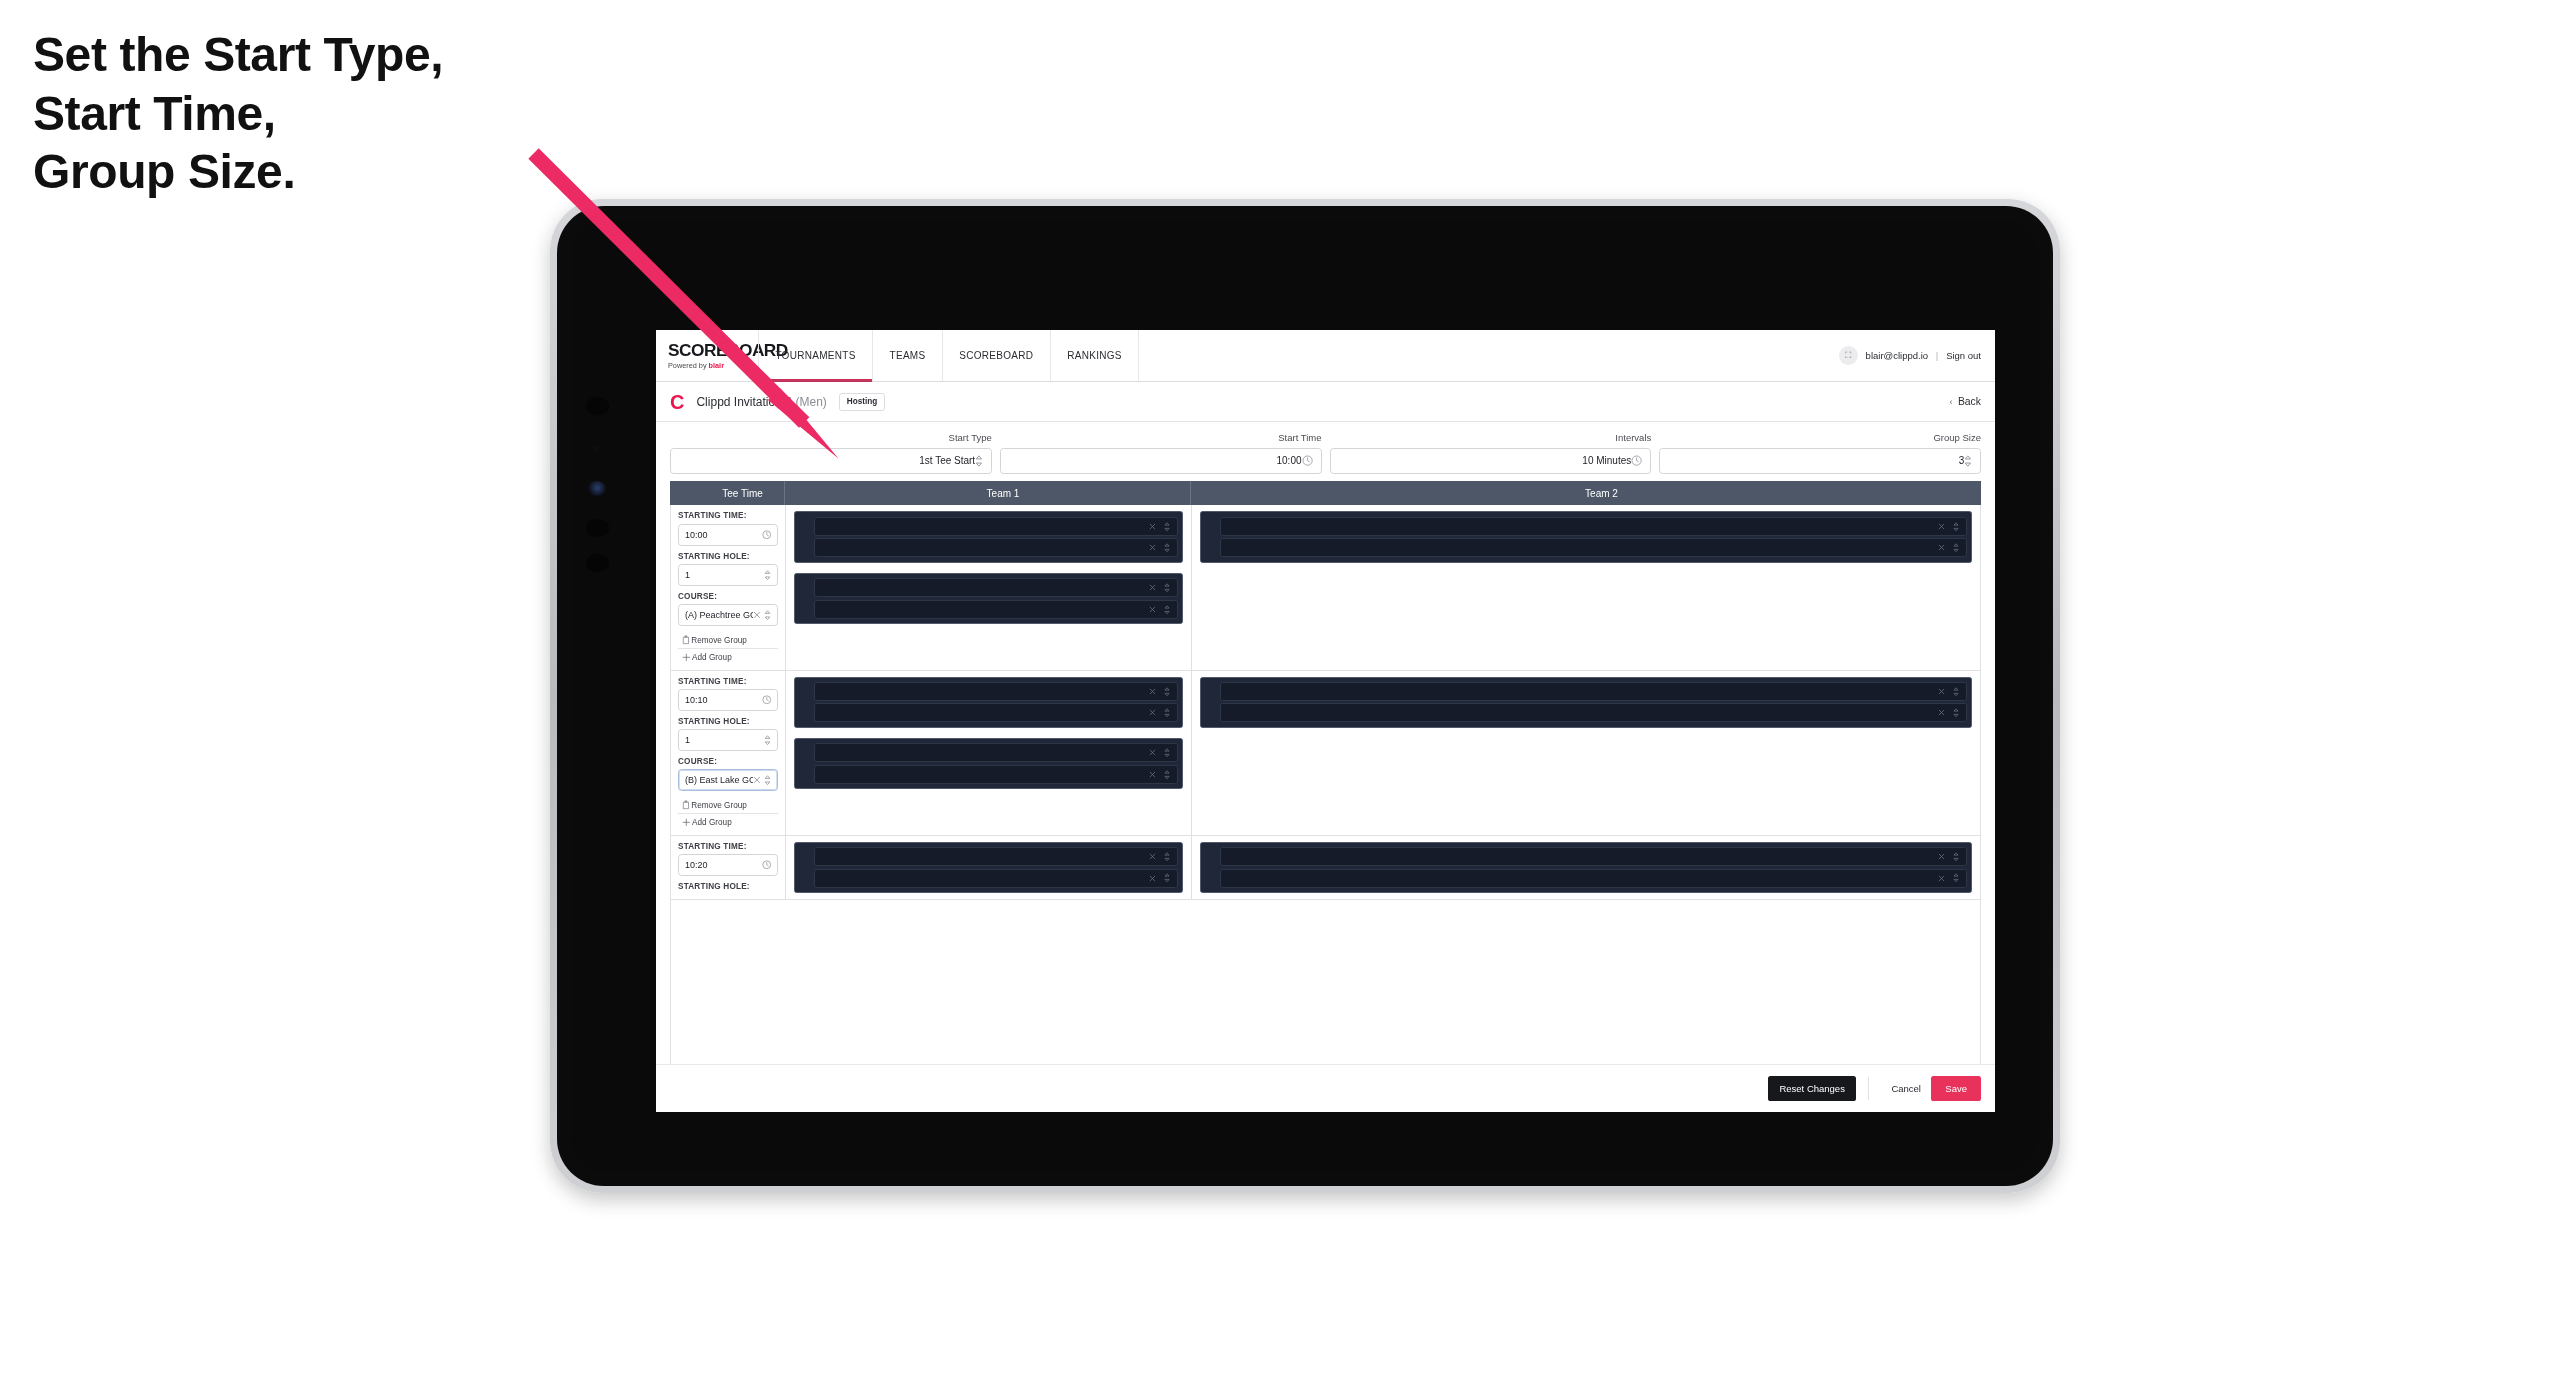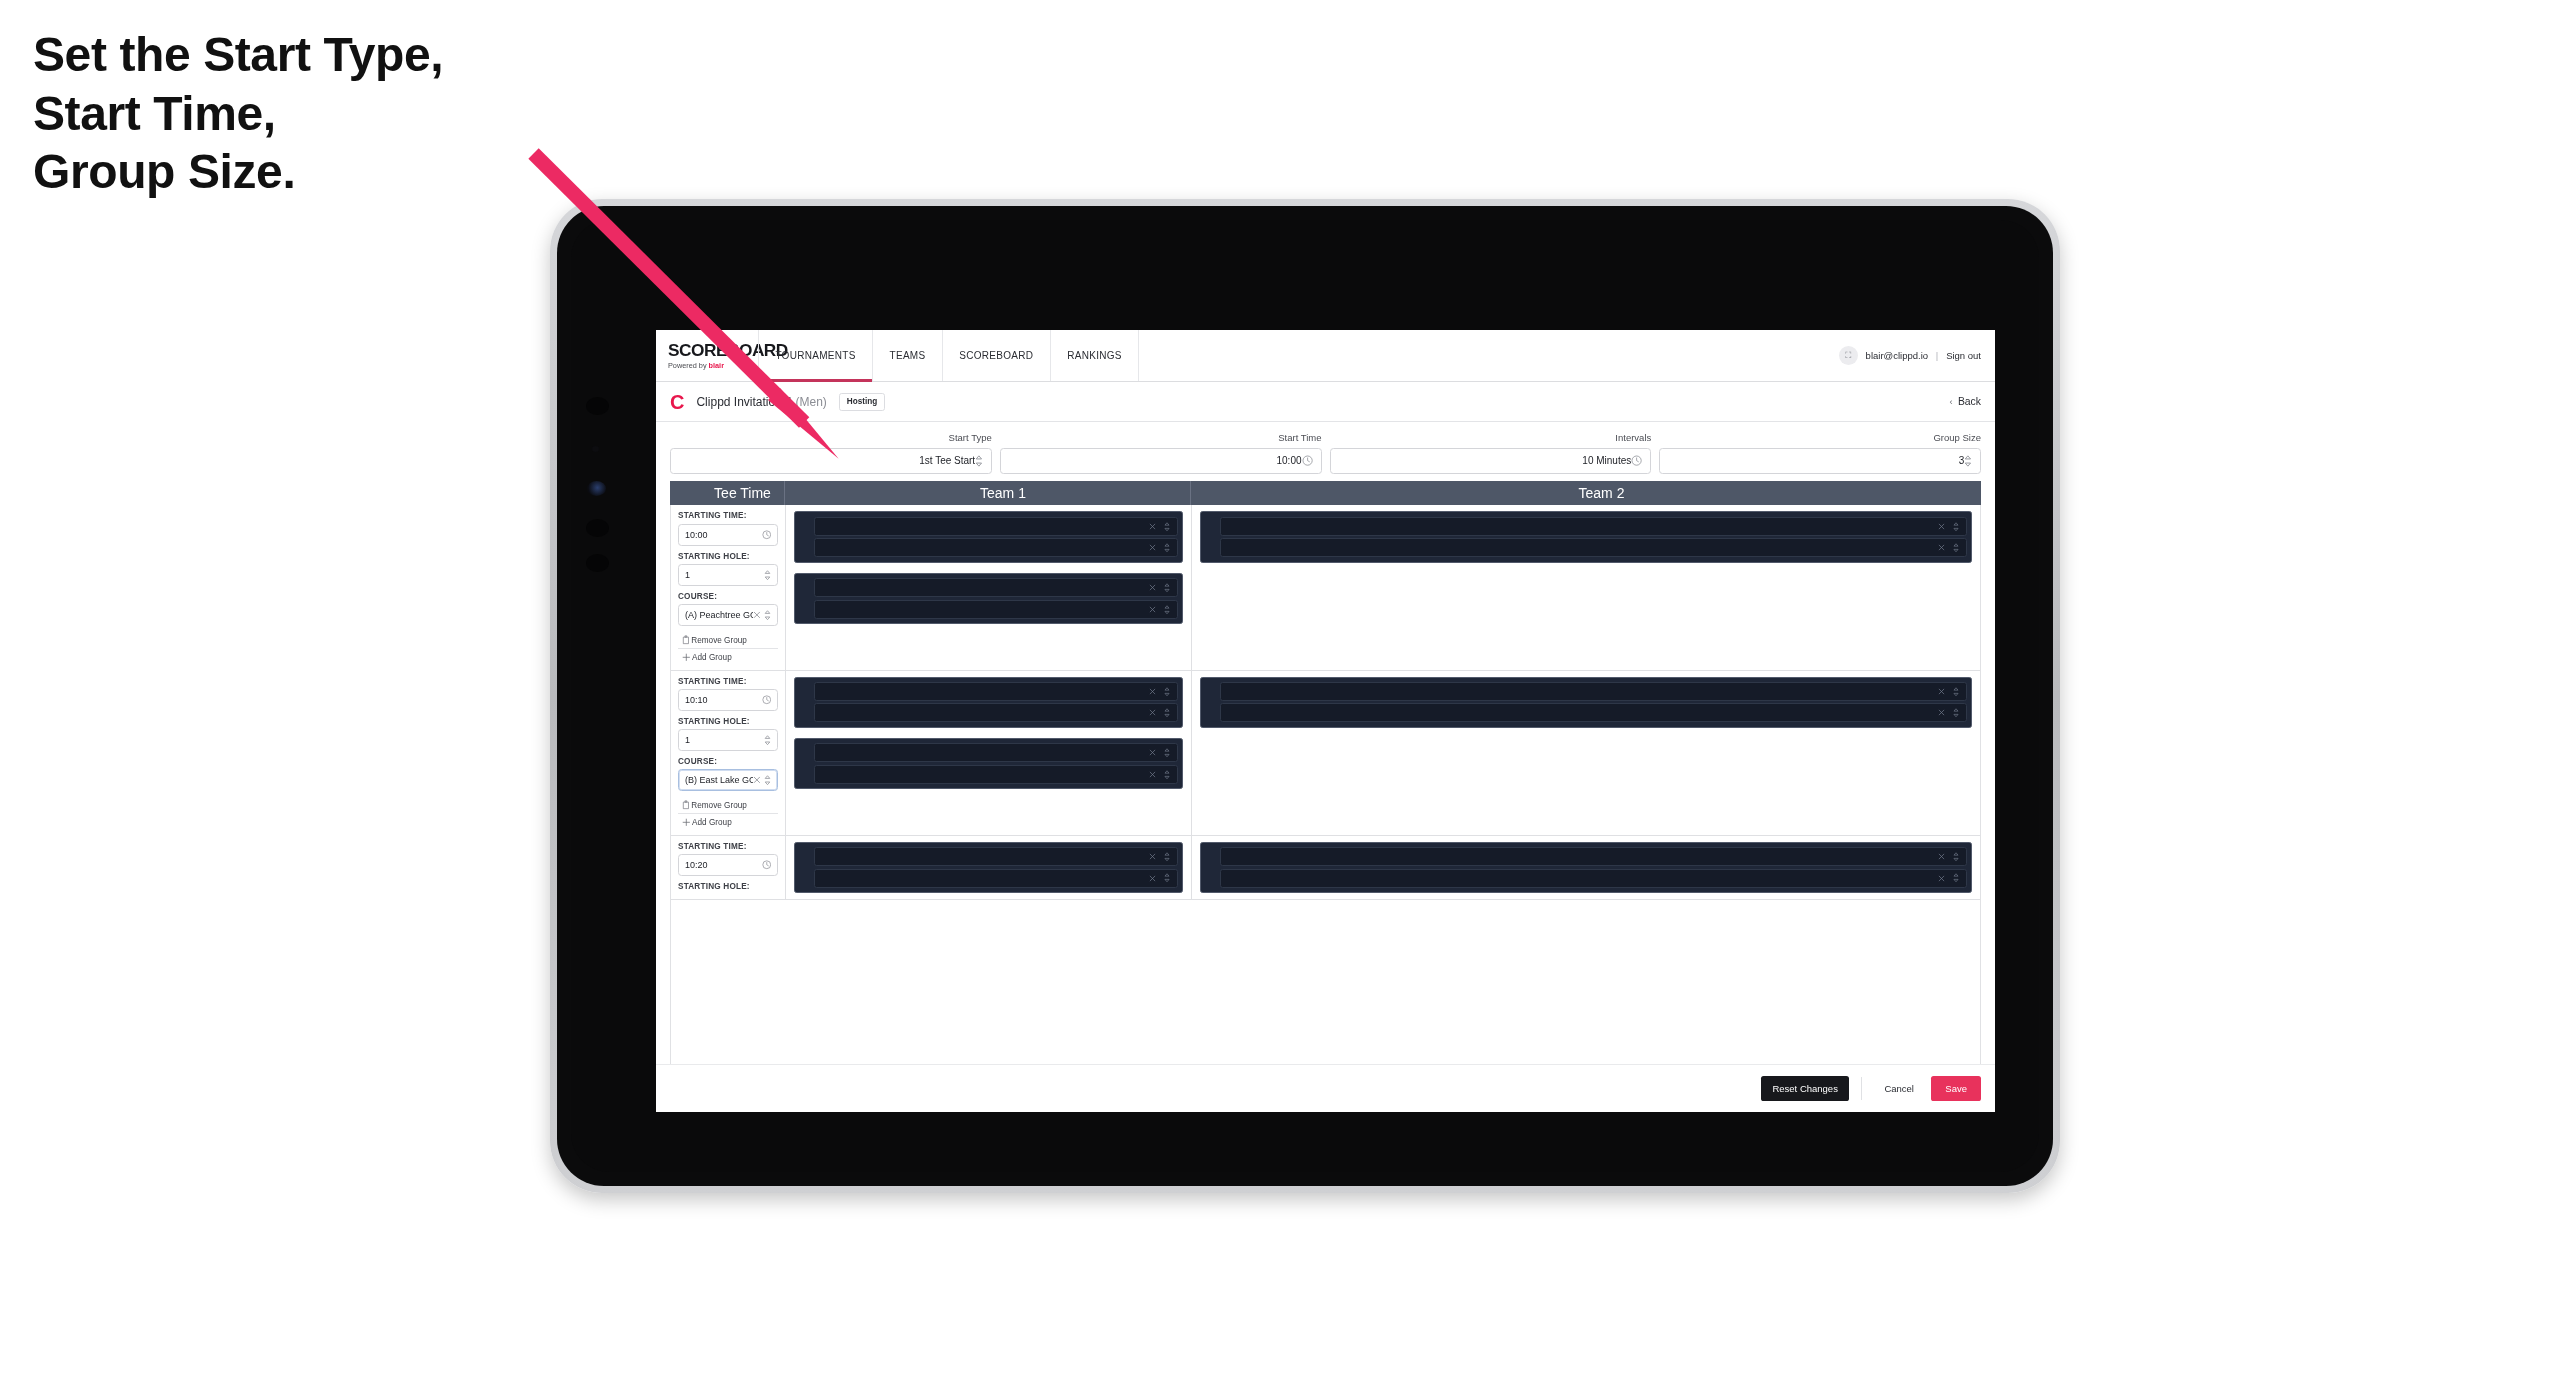--- a/index.html
+++ b/index.html
@@ -201,21 +201,21 @@
   .tbl-head {
     display: flex;
     background: #4e5767;
     color: #ffffff;
     height: 24px;
     align-items: stretch;
     margin: 0 14px;
     flex: 0 0 auto;
   }
   .th { display: flex; align-items: center; justify-content: center;
-        font-size: 14px; font-weight: 400; padding-left: 31px; }
+        font-size: 10px; font-weight: 400; padding-left: 31px; }
   .th-tee { width: 115px; border-right: 0.9px solid #6a7283; }
   .th-t1  { width: 406px; border-right: 0.9px solid #6a7283; }
   .th-t2  { flex: 1; }
 
   
   .tbl-body {
     margin: 0 14px;
     border-left: 0.9px solid #e0e1e4;
     border-right: 0.9px solid #e0e1e4;
     flex: 1 1 auto;
@@ -303,21 +303,20 @@
   .foot-div { width: 0.9px; height: 22.4px; background: #e0e1e4; margin: 0 12px; }
   .btn-cancel {
     background: transparent; color: #2b2d33;
     border: none; font-size: 9.5px; padding: 7px 10.4px;
     cursor: pointer; font-family: "Liberation Sans", sans-serif;
   }
   .btn-save {
     background: #e8325c; color: #fff;
     border: none; border-radius: 2.6px;
     font-size: 9.5px; padding: 7px 14px;
-    margin-left: 7px;
     cursor: pointer; font-family: "Liberation Sans", sans-serif;
   }
 </style>
 </head>
 <body>
 
 <div class="caption">
   <div><span class="n">Set the </span><span class="b">Start Type,</span></div>
   <div><span class="b">Start Time,</span></div>
   <div><span class="b">Group Size</span><span class="n">.</span></div>

